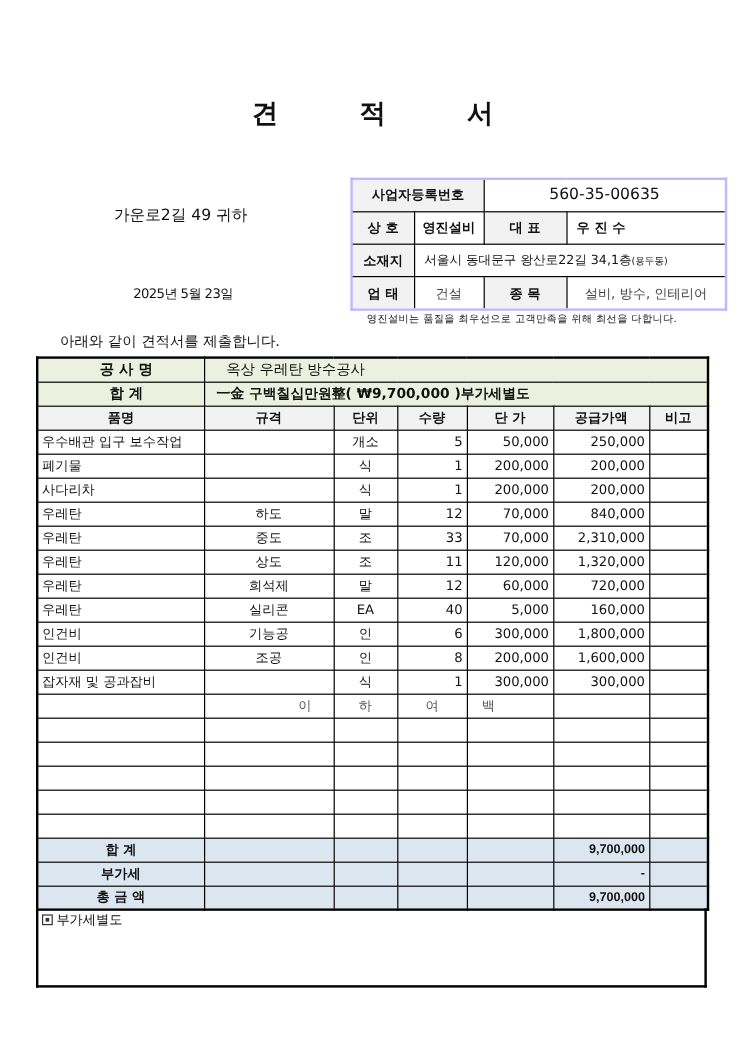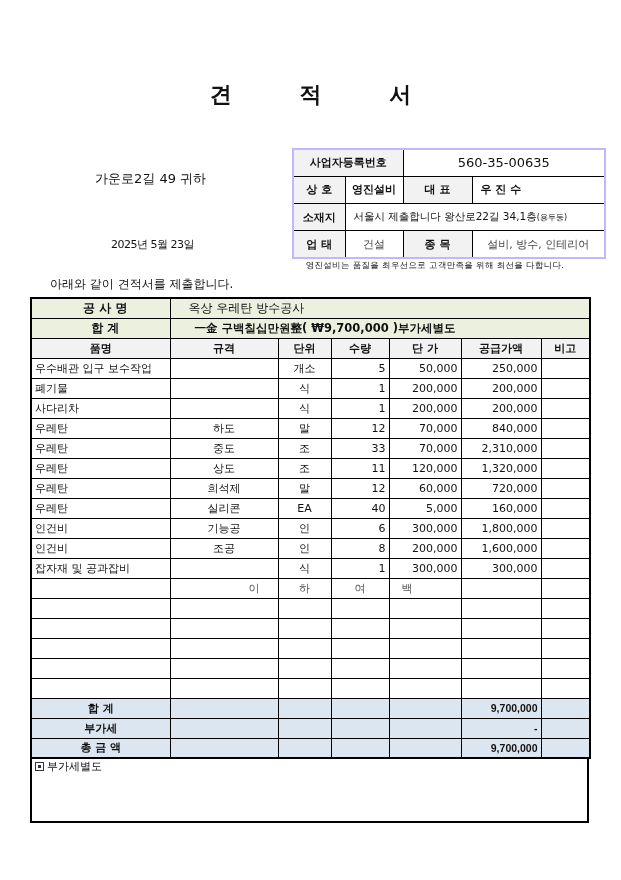--- a/index.html
+++ b/index.html
@@ -26,21 +26,21 @@
   .slogan { position: absolute; left: 290px; top: 260px; width: 290px; text-align: center; font-size: 8.5px; letter-spacing: 0.3px; }
 
   
   .main { position: absolute; left: 30px; top: 297px; width: 559px; border: 2px solid #000;
     border-collapse: collapse; table-layout: fixed; font-size: 11px; }
   .main td { border: 1px solid #000; height: 20px; padding: 0 3px; white-space: nowrap; overflow: hidden; }
   .main .olive { background: #ebf1de; padding-left: 12px; }
   .main .hdr td { background: #f2f2f2; text-align: center; font-weight: bold; }
   .main .proj-label { text-align: center; font-weight: bold; font-size: 12px; }
   .main .proj-val { padding-left: 18px; font-size: 12px; }
-  .main .sum-val { padding-left: 24px; font-size: 11.5px; font-weight: bold; }
+  .main .sum-val { padding-left: 10px; font-size: 11.5px; font-weight: bold; }
   .c { text-align: center; }
   .r { text-align: right; }
   .main .tot td { background: #dce6f1; font-weight: bold; }
   .main .tot td.r { font-family: "Liberation Sans", sans-serif; font-size: 10.5px; }
   .notes { position: absolute; left: 30px; top: 757px; width: 559px; height: 66px;
     border: 2px solid #000; border-top: none; font-size: 11px; padding: 2px 3px; }
   .notes .sq { display: inline-block; width: 9px; height: 9px; border: 1px solid #333; position: relative; vertical-align: -1px; margin-right: 3px; }
   .notes .sq::after { content: ""; position: absolute; left: 2px; top: 2px; width: 3px; height: 3px; background: #333; }
   .light { color: #444; }
 </style>
@@ -65,21 +65,21 @@
     <td class="reg" colspan="2">560-35-00635</td>
   </tr>
   <tr>
     <td class="lab">상  호</td>
     <td class="lab" style="background:#fff">영진설비</td>
     <td class="lab">대 표</td>
     <td class="left" style="font-weight:bold">우 진 수</td>
   </tr>
   <tr>
     <td class="lab">소재지</td>
-    <td class="addr" colspan="3"><span>서울시 제출합니다 왕산로22길 34,1층</span><span class="small">(용두동)</span></td>
+    <td class="addr" colspan="3"><span>서울시 동대문구 왕산로22길 34,1층</span><span class="small">(용두동)</span></td>
   </tr>
   <tr>
     <td class="lab">업  태</td>
     <td class="light">건설</td>
     <td class="lab">종  목</td>
     <td class="light">설비, 방수, 인테리어</td>
   </tr>
 </tbody>
   </table>
 <div class="slogan">영진설비는 품질을 최우선으로 고객만족을 위해 최선을 다합니다.</div>

